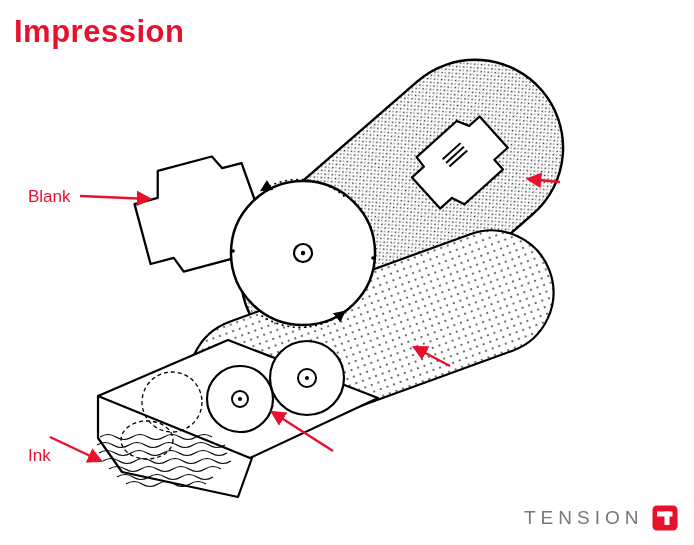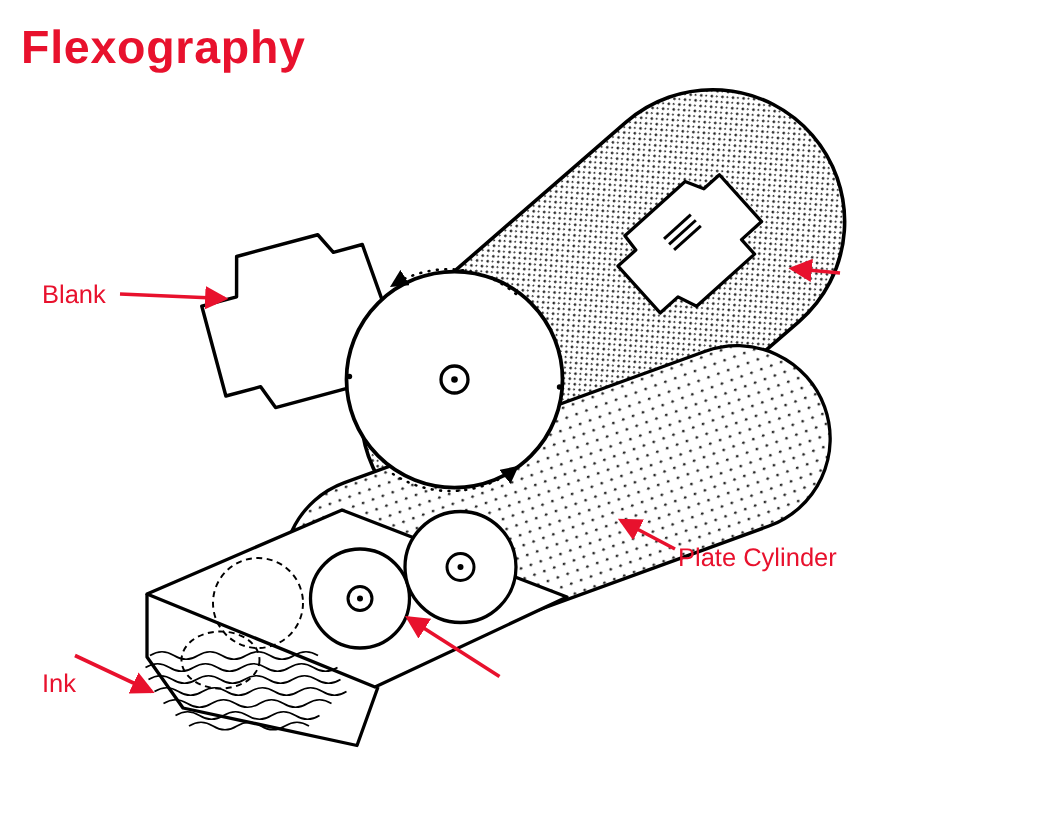--- a/index.html
+++ b/index.html
@@ -133,20 +133,27 @@
 
     <g stroke="var(--accent)" stroke-width="2.4" fill="none">
       <line x1="80" y1="196" x2="150" y2="199" marker-end="url(#mRed)"></line>
       <line x1="560" y1="182" x2="528" y2="179" marker-end="url(#mRed)"></line>
       <line x1="450" y1="366" x2="414" y2="347" marker-end="url(#mRed)"></line>
       <line x1="333" y1="451" x2="272" y2="412" marker-end="url(#mRed)"></line>
       <line x1="50" y1="437" x2="101" y2="461" marker-end="url(#mRed)"></line>
     </g>
   </svg>
 
-  <div class="page-title">Flexography</div>
+  <div class="page-title">Impression</div>
 
   <div class="lbl lbl-blank">Blank</div>
-  <div class="lbl lbl-plate">Plate Cylinder</div>
   <div class="lbl lbl-ink">Ink</div>
 
+  <div class="brand">
+    <span class="brand-name">TENSION</span>
+    <svg class="brand-mark" width="26" height="26" viewBox="0 0 26 26">
+      <rect x="0.5" y="0.5" width="25" height="25" rx="4.5" fill="var(--accent)"></rect>
+      <rect x="5" y="6.5" width="15.5" height="5" fill="#fff"></rect>
+      <rect x="12.5" y="6.5" width="5" height="13.5" fill="#fff"></rect>
+    </svg>
+  </div>
 
 </div>
 
 </body></html>

